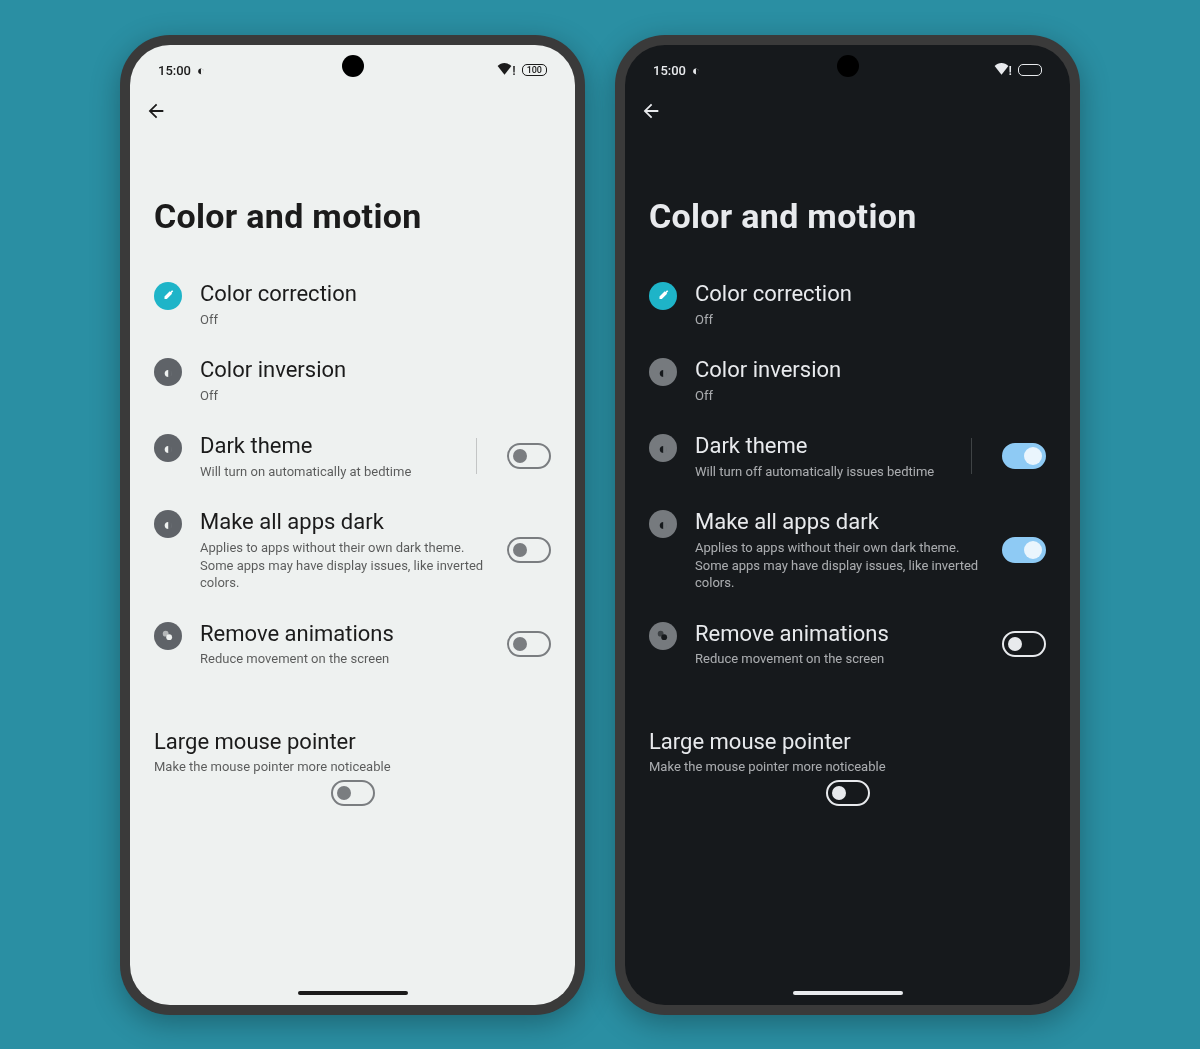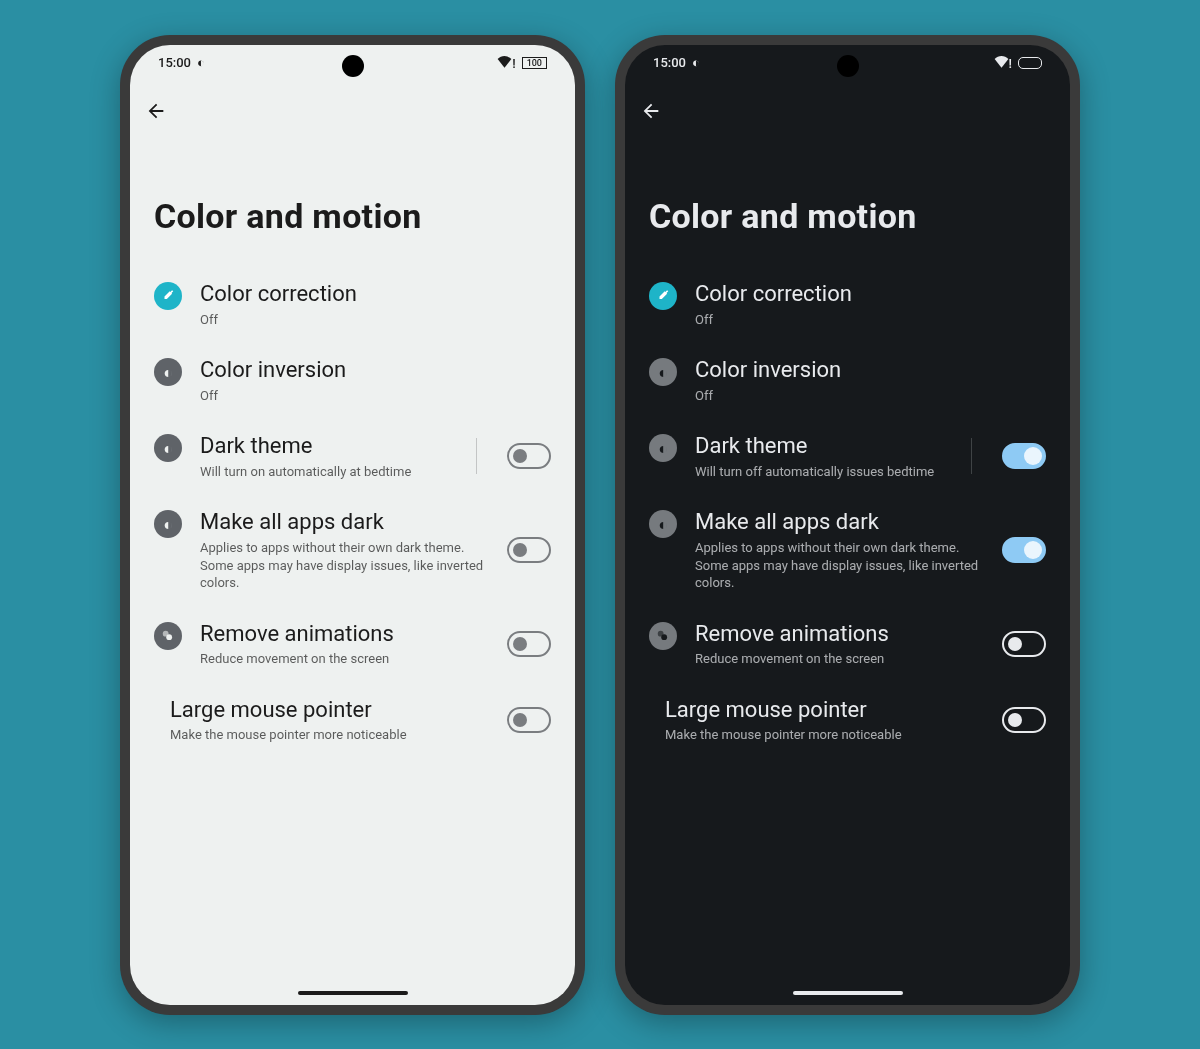--- a/index.html
+++ b/index.html
@@ -35,21 +35,21 @@
     top: 20px; left: 50%;
     transform: translateX(-50%);
     width: 22px; height: 22px;
     background: #000;
     border-radius: 50%;
     z-index: 10;
   }
   .status-bar {
     display: flex;
     justify-content: space-between;
-    align-items: flex-start;
+    align-items: center;
     padding: 10px 28px 0;
     font-size: 13px;
     font-weight: 500;
     height: 40px;
   }
   .status-left { display:flex; align-items:center; gap:6px; }
   .status-right { display:flex; align-items:center; gap:6px; }
   .toolbar {
     padding: 14px 14px 0;
   }
@@ -117,40 +117,40 @@
   .nav-bar {
     position:absolute; bottom:10px; left:50%;
     transform:translateX(-50%);
     width:110px; height:4px; border-radius:3px;
   }
   .light .nav-bar { background:#1b1b1b; }
   .dark  .nav-bar { background:#e8eaed; }
   .row.noicon .ico { visibility:hidden; width:0; margin:0; }
   .row.noicon { padding-left:24px; }
   .row.noicon .txt { margin-left:0; }
-  .row.noicon { gap:16px; }
+  .row.noicon { gap:4px;flex-direction:column; }
 </style>
 </head>
 <body>
 
 <div class="phone">
   <div class="camera"></div>
   <div class="screen light">
     <div class="status-bar">
       <div class="status-left">
         <span>15:00</span>
         <span>◐</span>
       </div>
       <div class="status-right">
         <span>
           <svg width="15" height="13" viewBox="0 0 24 20">
               <path fill="currentColor" d="M12 20L1 6c3-3 7-5 11-5s8 2 11 5L12 20z"></path>
             </svg>!
         </span>
-        <span style="border:1.5px solid currentColor;border-radius:0;padding:0 4px;font-size:9px;">100</span>
+        <span style="border:1.5px solid currentColor;border-radius:5px;padding:0 4px;font-size:9px;">100</span>
       </div>
     </div>
 
     <div class="toolbar">
       <span class="back-icon">
         <svg width="22" height="22" viewBox="0 0 24 24">
             <path fill="currentColor" d="M20 11H7.8l5.6-5.6L12 4l-8 8 8 8 1.4-1.4L7.8 13H20z"></path>
           </svg>
       </span>
     </div>

